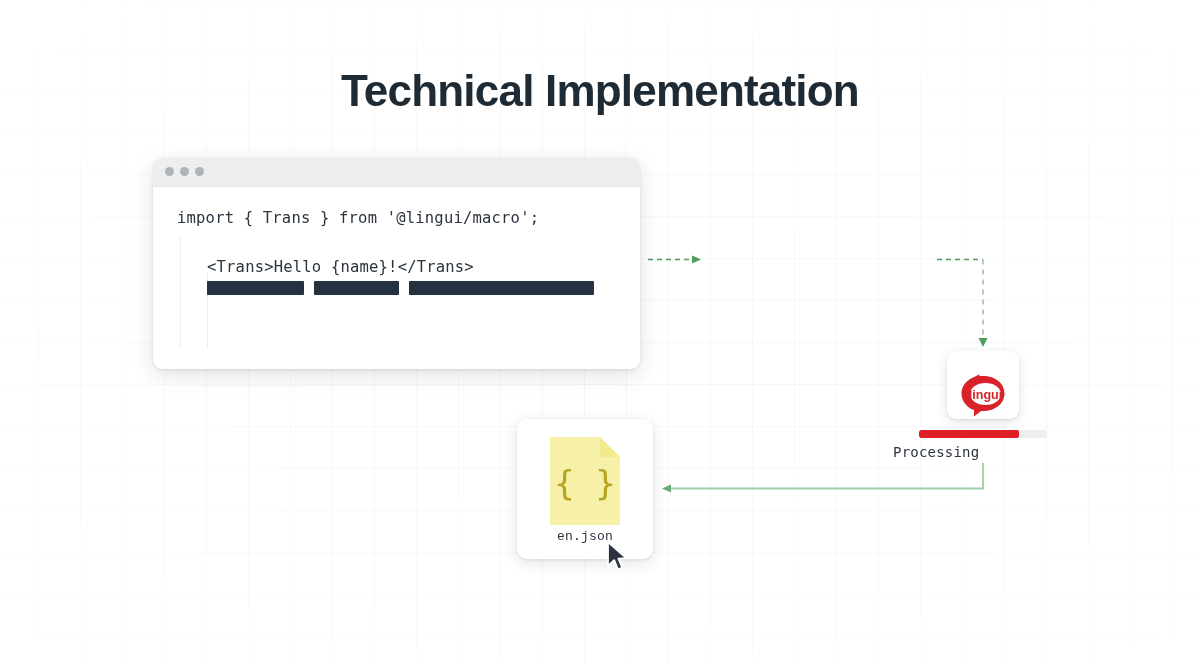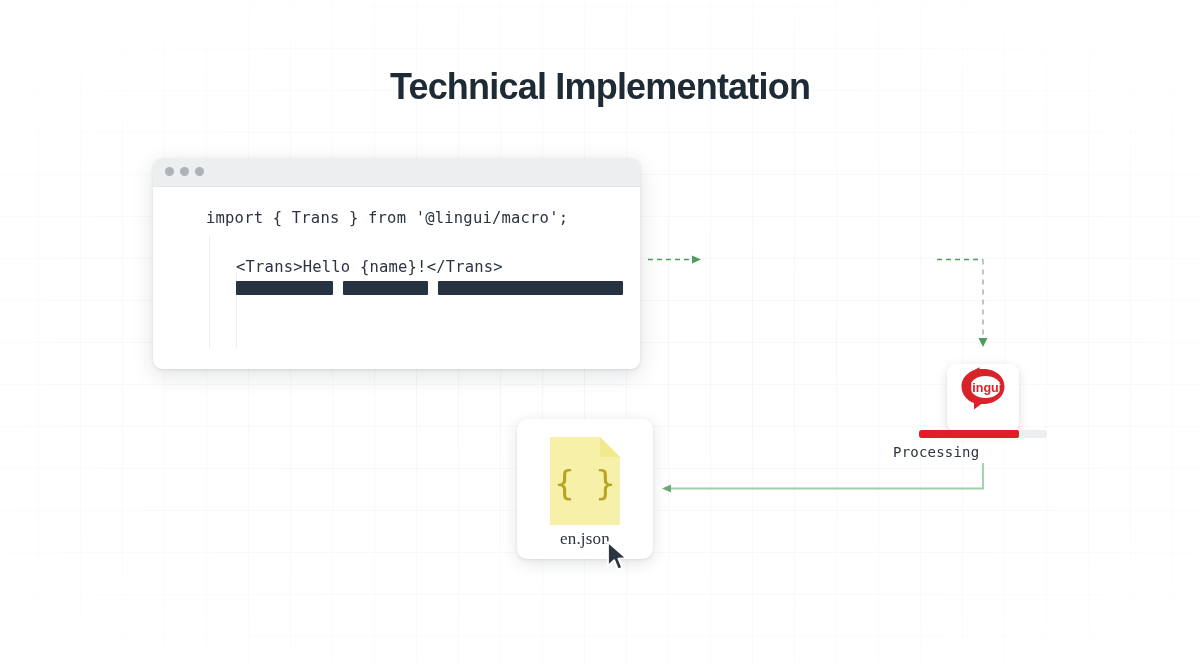--- a/index.html
+++ b/index.html
@@ -42,21 +42,21 @@
         #ffffff 100%);
     pointer-events: none;
   }
 
   
   #page-title {
     position: absolute;
     left: 0; top: 66px;
     width: 1200px;
     text-align: center;
-    font-size: 36px;
+    font-size: 44px;
     font-weight: 700;
     letter-spacing: -0.8px;
     color: #1e2a34;
     white-space: nowrap;
   }
 
   
   #code-window {
     position: absolute;
     left: 153px; top: 158px;
@@ -80,21 +80,21 @@
     border-radius: 50%;
     background: #aeb3b8;
   }
   .dot.d1 { left: 12px; }
   .dot.d2 { left: 27px; }
   .dot.d3 { left: 42px; }
 
   #code-body {
     position: absolute;
     left: 0; top: 28px;
-    width: 100%; height: 183px; margin-left: 29px;
+    width: 100%; height: 183px;
   }
   .indent-guide {
     position: absolute;
     width: 1px;
     background: #eceef0;
   }
   .indent-guide.g1 { left: 27px; top: 50px; height: 112px; }
   .indent-guide.g2 { left: 54px; top: 86px; height: 76px; }
 
   .code-line {
@@ -135,27 +135,27 @@
     font-family: "DejaVu Sans Mono", "Liberation Mono", monospace;
     font-size: 15px;
     color: #2b3440;
     white-space: pre;
     letter-spacing: 0.2px;
   }
 
   
   #lingui-card {
     position: absolute;
-    left: 947px; top: 364px;
+    left: 947px; top: 351px;
     width: 72px; height: 68px;
     background: #ffffff;
     border-radius: 9px;
     box-shadow: 0 3px 11px rgba(23,33,48,0.13), 0 1px 2px rgba(23,33,48,0.08);
     display: flex;
-    align-items: flex-start;
+    align-items: flex-end;
     justify-content: center;
   }
   #lingui-logo { display: block; }
 
   #progress-track {
     position: absolute;
     left: 919px; top: 430px;
     width: 128px; height: 8px;
     background: #eceef0;
     border-radius: 2px;
@@ -191,22 +191,22 @@
   }
   #json-icon {
     position: absolute;
     left: 33px; top: 18px;
   }
   #json-label {
     position: absolute;
     left: 0; top: 110px;
     width: 136px;
     text-align: center;
-    font-family: Liberation Serif, serif;
-    font-size: 17px;
+    font-family: Liberation Mono, monospace;
+    font-size: 13px;
     color: #2b3440;
     letter-spacing: 0.2px;
   }
 
   
   #connectors {
     position: absolute;
     left: 0; top: 0;
     width: 1200px; height: 664px;
     pointer-events: none;

